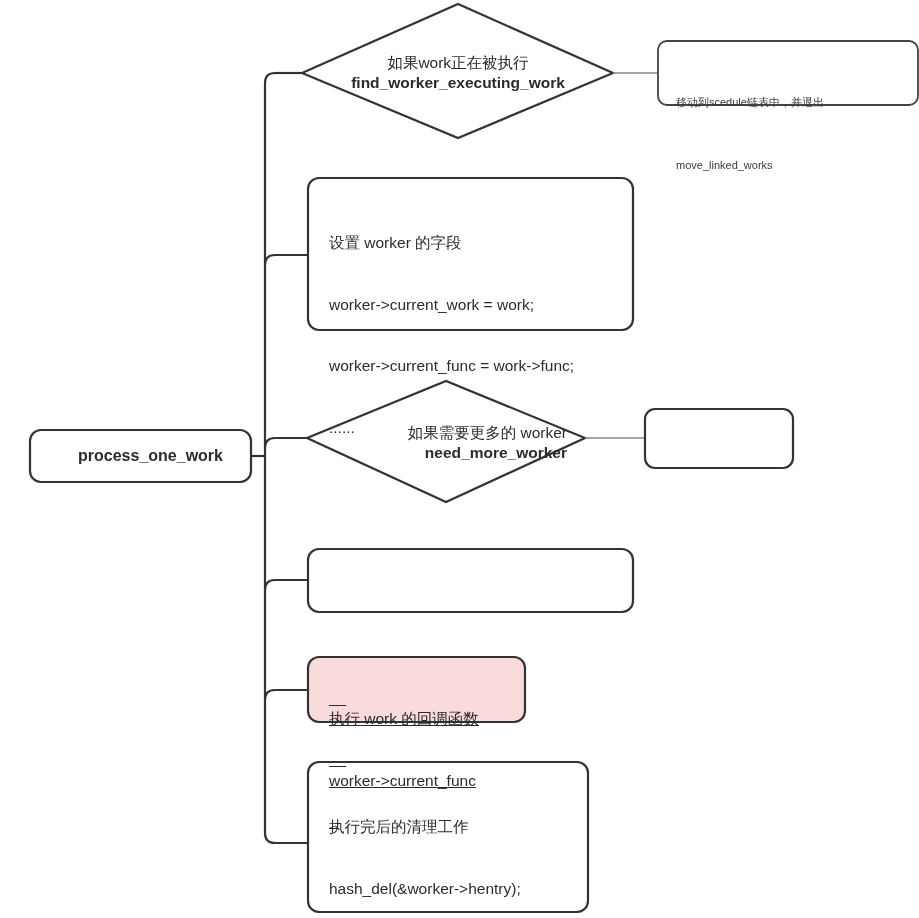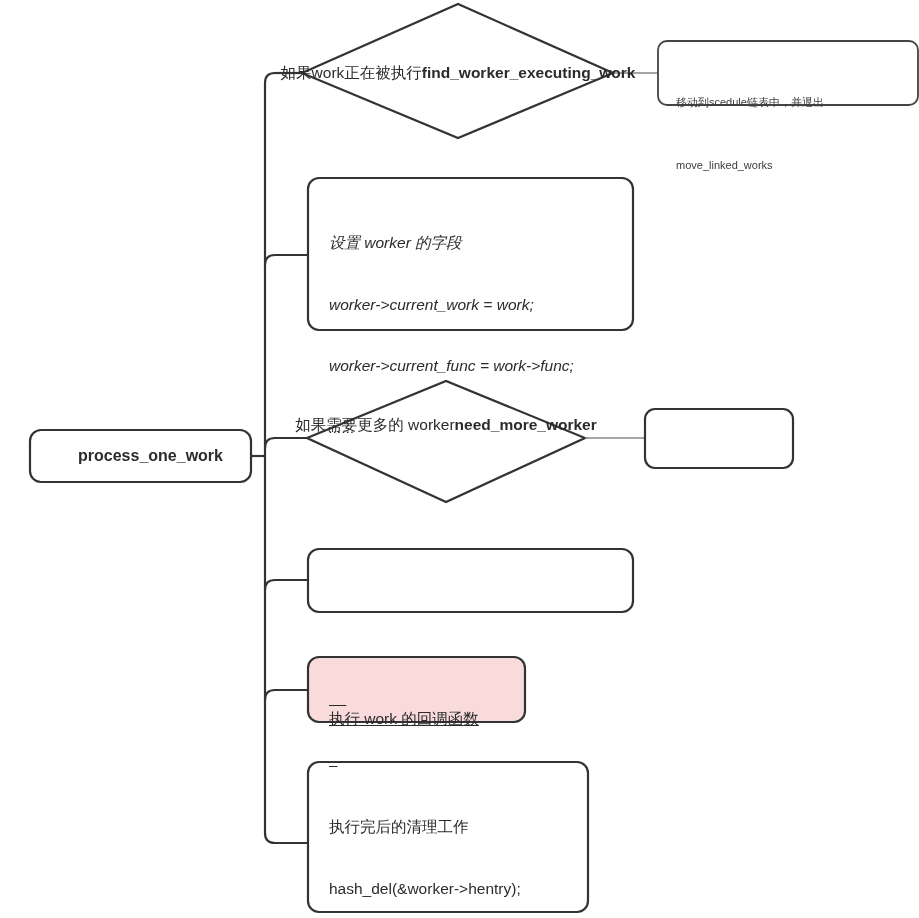--- a/index.html
+++ b/index.html
@@ -60,21 +60,21 @@
     box-sizing: border-box;
     color: #2b2b2b;
     font-size: 15.5px;
     line-height: 20.5px;
     white-space: pre;
     pointer-events: none;
   }
   .nlabel.center {
     text-align: center;
     display: flex;
-    flex-direction: row;
+    flex-direction: column;
     align-items: center;
     justify-content: center;
   }
   .nlabel.left {
     text-align: left;
   }
   .nlabel .ln { display: block; }
   .nlabel .bold { font-weight: bold; }
   .nlabel.root {
     font-weight: bold;
@@ -134,36 +134,37 @@
   <div class="nlabel center" style="left:330px; top:48px; width:256px; height:50px;">
     <span class="ln">如果work正在被执行</span>
     <span class="ln bold">find_worker_executing_work</span>
   </div>
 
   <div class="nlabel left thin-txt" style="left:676px; top:50px; width:240px;">
     <span class="ln">移动到scedule链表中，并退出</span>
     <span class="ln">move_linked_works</span>
   </div>
 
-  <div class="nlabel left" style="left:329px; top:192px; width:300px;font-style:italic;">
+  <div class="nlabel left" style="left:329px; top:192px; width:300px;">
     <span class="ln">设置 worker 的字段</span>
     <span class="ln">worker-&gt;current_work = work;</span>
     <span class="ln">worker-&gt;current_func = work-&gt;func;</span>
     <span class="ln">......</span>
   </div>
 
-  <div class="nlabel center" style="left:325px; top:400px; width:242px; height:50px;">
+  <div class="nlabel center" style="left:325px; top:418px; width:242px; height:50px;align-items:flex-end;">
     <span class="ln">如果需要更多的 worker</span>
     <span class="ln bold">need_more_worker</span>
   </div>
 
 
 
   <div class="nlabel left" style="left:329px; top:668px; width:200px;text-decoration:underline;">
     <span class="ln">执行 work 的回调函数</span>
+    <span class="ln">worker-&gt;current_func</span>
   </div>
 
   <div class="nlabel left" style="left:329px; top:776px; width:260px;">
     <span class="ln">执行完后的清理工作</span>
     <span class="ln">hash_del(&amp;worker-&gt;hentry);</span>
     
     
     
     
   </div>

